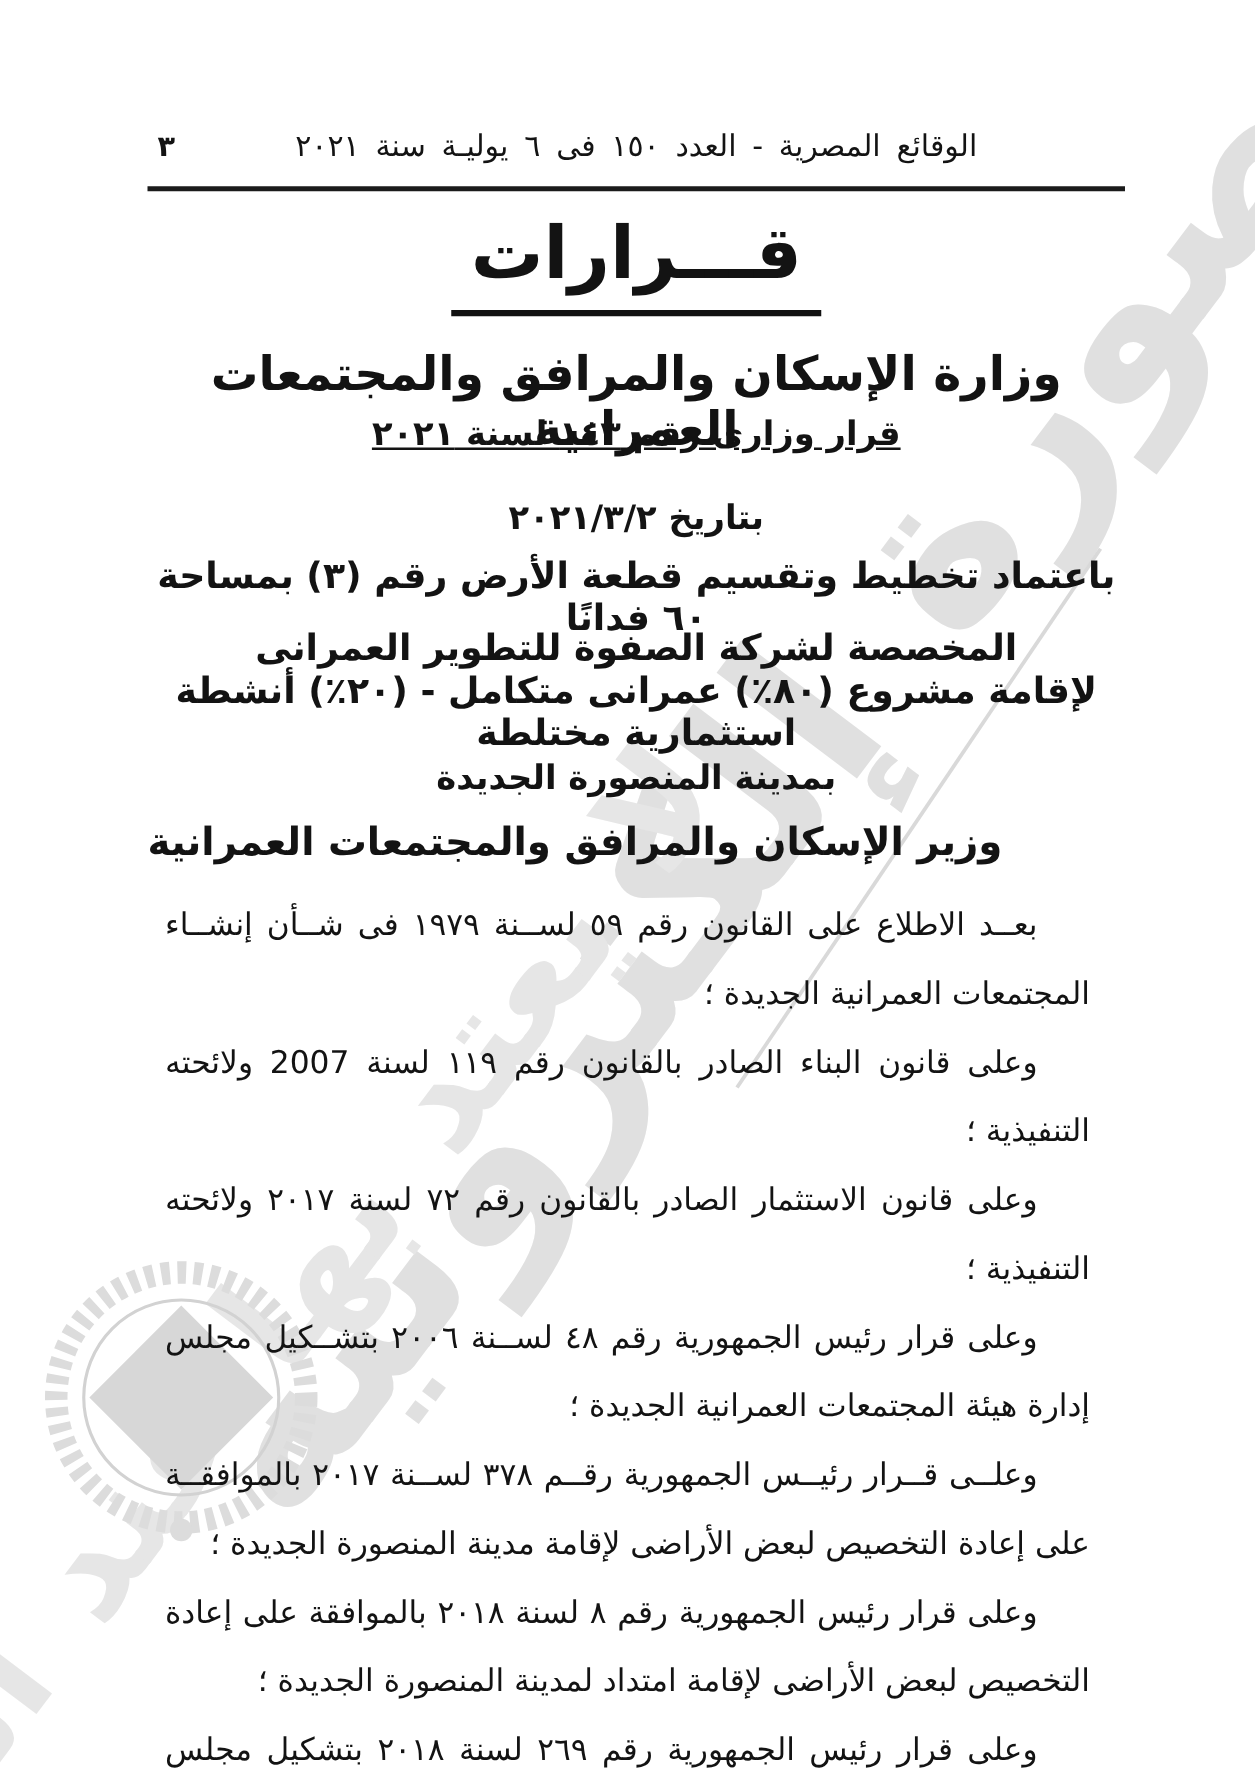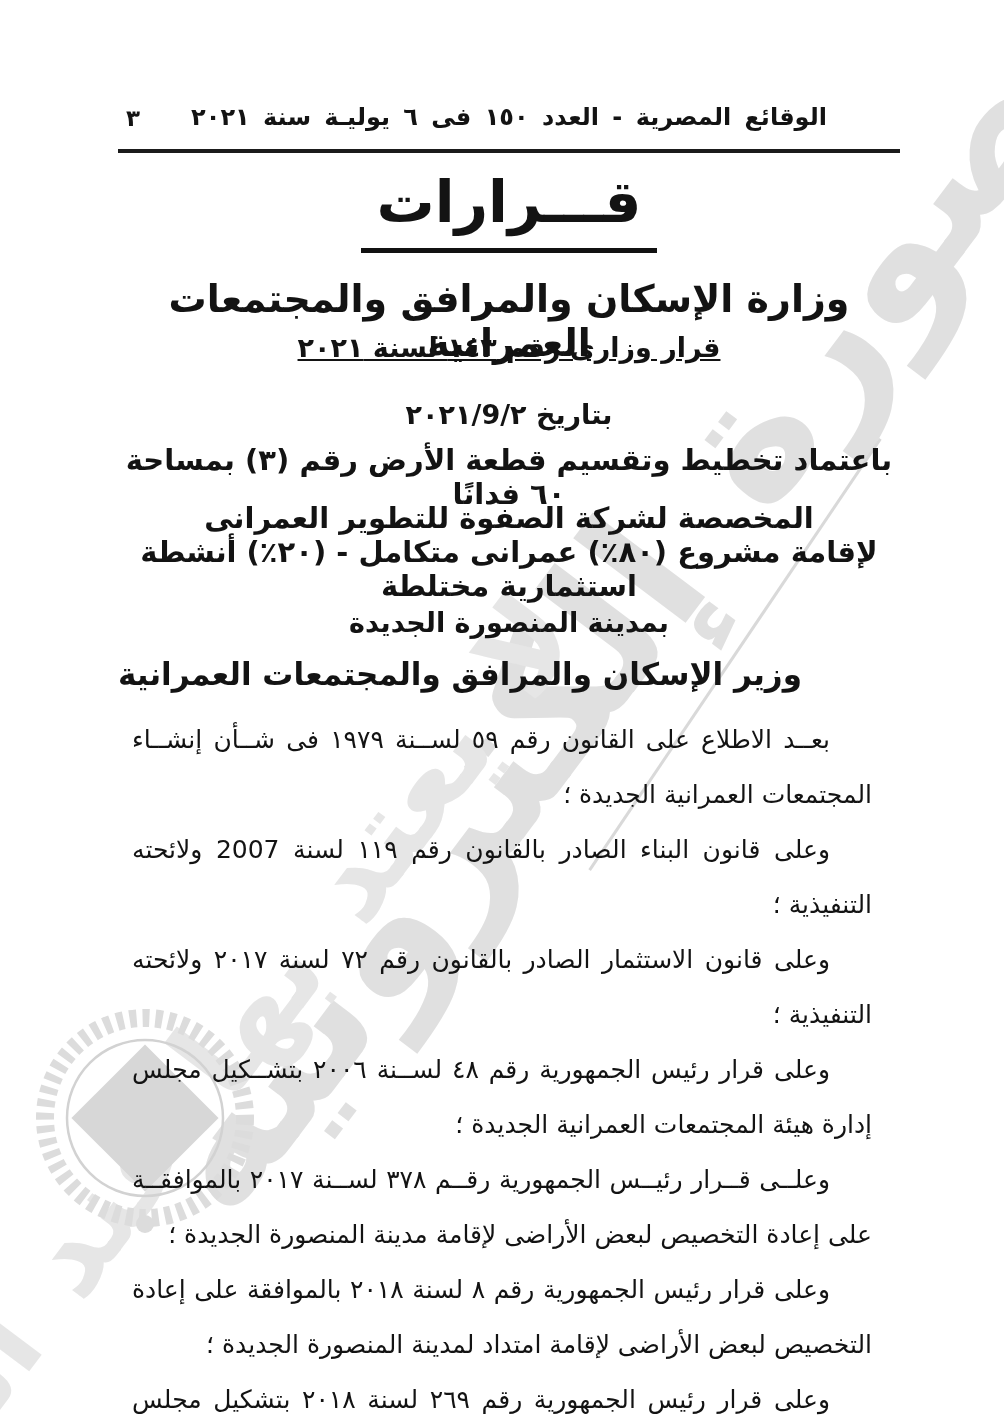--- a/index.html
+++ b/index.html
@@ -29,21 +29,21 @@
   }
   .wm-line{
     position:absolute;left:475px;top:653px;width:520px;height:3px;
     background:#d9d9d9;transform:rotate(-56deg);
   }
   .wm-seal{position:absolute;left:25px;top:998px;}
   
   .content{position:absolute;left:118px;top:0;width:782px;height:100%;z-index:1;}
   .hdr{position:absolute;top:103px;left:0;width:100%;height:40px;}
   .hdr .issue{
-    text-align:center;font-size:24px;font-weight:bold;word-spacing:5px;
+    text-align:center;font-size:24px;font-weight:normal;word-spacing:5px;
   }
   .hdr .pnum{
     position:absolute;left:8px;top:2px;font-size:23px;font-weight:bold;
   }
   .rule{position:absolute;top:149px;left:0;width:100%;height:4px;background:#1b1b1b;}
   .c{position:absolute;left:0;width:100%;text-align:center;font-weight:bold;}
   .sec-title{top:168px;font-size:58px;}
   .sec-title span{display:inline-block;border-bottom:5px solid #111;padding:0 16px 12px;}
   .ministry{top:277px;font-size:38px;}
   .decree-no{top:332px;font-size:27px;text-decoration:underline;}
@@ -87,21 +87,21 @@
       <div class="pnum">٣</div>
     </div>
     <div class="rule"></div>
 
     <div class="c ministry">وزارة الإسكان والمرافق والمجتمعات العمرانية</div>
 
     <div class="c sec-title">
       <span>قـــرارات</span>
     </div>
     <div class="c decree-no">قرار وزارى رقم ١٤٣ لسنة ٢٠٢١</div>
-    <div class="c decree-date">بتاريخ ٢٠٢١/9/٢</div>
+    <div class="c decree-date">بتاريخ ٢٠٢١/٣/٢</div>
 
     <div class="c subj1">باعتماد تخطيط وتقسيم قطعة الأرض رقم (٣) بمساحة ٦٠ فدانًا</div>
     <div class="c subj2">المخصصة لشركة الصفوة للتطوير العمرانى</div>
     <div class="c subj3">لإقامة مشروع (٨٠٪) عمرانى متكامل - (٢٠٪) أنشطة استثمارية مختلطة</div>
     <div class="c subj4">بمدينة المنصورة الجديدة</div>
 
     <div class="issuer">وزير الإسكان والمرافق والمجتمعات العمرانية</div>
 
     <div class="body-text">
       <p>بعــد الاطلاع على القانون رقم ٥٩ لســنة ١٩٧٩ فى شــأن إنشــاء المجتمعات العمرانية الجديدة ؛</p>

